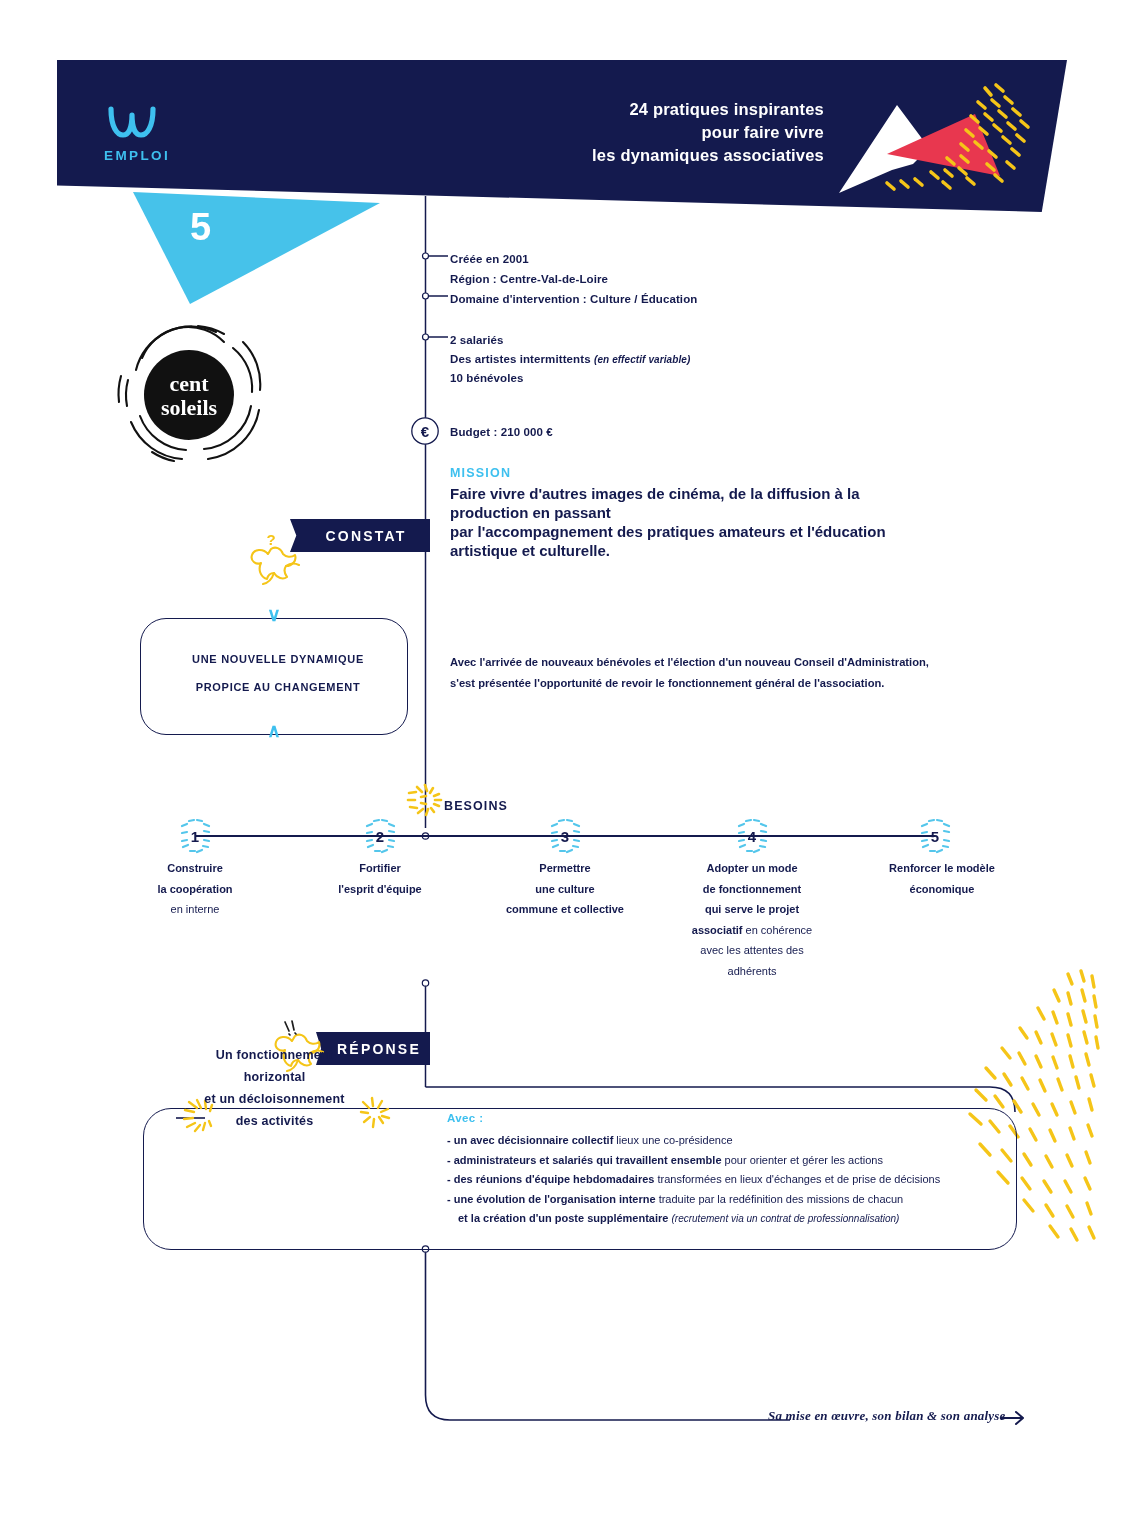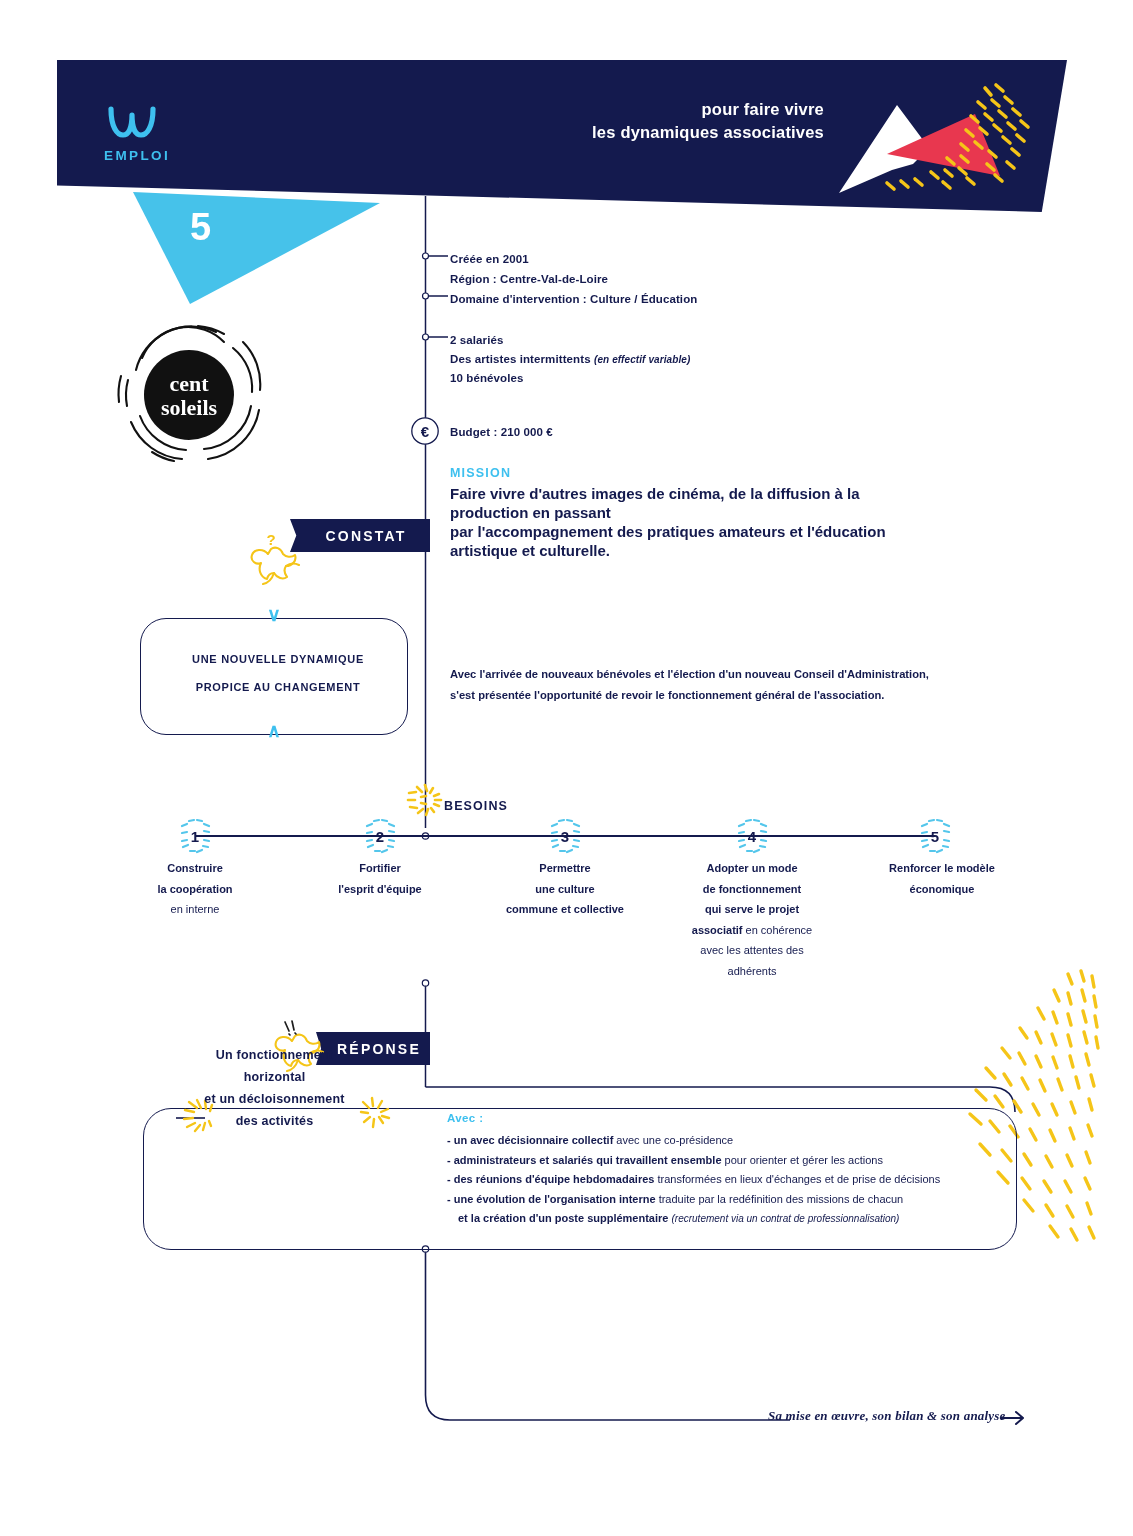--- a/index.html
+++ b/index.html
@@ -102,21 +102,21 @@
   #constat-box-text{
     left:140px;top:645px;width:276px;text-align:center;z-index:4;
     color:#141a4e;font-size:11px;font-weight:700;letter-spacing:.7px;line-height:28px;
   }
   .chev{color:#3ec0ef;font-size:19px;font-weight:700;z-index:5;line-height:1;}
   #chev-top{left:258px;top:605px;width:32px;text-align:center;}
   #chev-bottom{left:258px;top:721px;width:32px;text-align:center;}
 
   #constat-body{
     left:450px;top:652px;width:500px;z-index:4;
-    color:#141a4e;font-size:11.2px;font-weight:700;line-height:21px;margin-top:12px;
+    color:#141a4e;font-size:11.2px;font-weight:700;line-height:21px;
   }
 
   
   #besoins-label{
     left:444px;top:799px;color:#141a4e;
     font-size:12.5px;font-weight:700;letter-spacing:1.1px;z-index:5;
   }
   #besoins-burst{left:405px;top:783px;width:46px;height:34px;z-index:4;}
   #needs-svg{left:0;top:0;z-index:2;}
   .need-num{
@@ -194,20 +194,21 @@
 
   <div class="abs" id="header-band"></div>
 
   <svg class="abs" id="header-logo-w" viewBox="0 0 60 34">
     <path d="M6 4 C6 22, 12 30, 18 30 C24 30, 27 22, 27 10
              C27 22, 30 30, 36 30 C42 30, 48 22, 48 4" fill="none" stroke="#3ec0ef" stroke-width="5.2" stroke-linecap="round" stroke-linejoin="round"></path>
   </svg>
   <div class="abs" id="header-logo-text">EMPLOI</div>
 
   <div class="abs" id="header-title">
+    <div>24 pratiques inspirantes</div>
     <div>pour faire vivre</div>
     <div>les dynamiques associatives</div>
   </div>
 
   <svg class="abs" id="header-deco" viewBox="0 0 215 130">
     <polygon points="4,115 62,27 94,70 78,86 57,92" fill="#ffffff"></polygon>
     <polygon points="52,76 140,36 165,98" fill="#e8374f"></polygon>
     <g stroke="#f5c518" stroke-width="3.6" stroke-linecap="round">
       <line x1="150" y1="10" x2="156" y2="17"></line>
         <line x1="161" y1="7" x2="168" y2="13"></line>
@@ -590,21 +591,21 @@
   <div class="abs" id="rep-left-text">
     <div>Un fonctionnement</div>
     <div>horizontal</div>
     <div>et un décloisonnement</div>
     <div>des activités</div>
   </div>
 
   <div class="abs" id="rep-avec">Avec :</div>
   <div class="abs" id="rep-list">
     <div class="li">
-      <span>- </span><span>un avec décisionnaire collectif</span><span class="lt"> avec une co-présidence</span>
+      <span>- </span><span>un avec décisionnaire collectif</span><span class="lt"> lieux une co-présidence</span>
     </div>
     <div class="li">
       <span>- </span><span>administrateurs et salariés qui travaillent ensemble</span><span class="lt"> pour orienter et gérer les actions</span>
     </div>
     <div class="li">
       <span>- </span><span>des réunions d'équipe hebdomadaires</span><span class="lt"> transformées en lieux d'échanges et de prise de décisions</span>
     </div>
     <div class="li">
       <span>- </span><span>une évolution de l'organisation interne</span><span class="lt"> traduite par la redéfinition des missions de chacun</span>
     </div>

